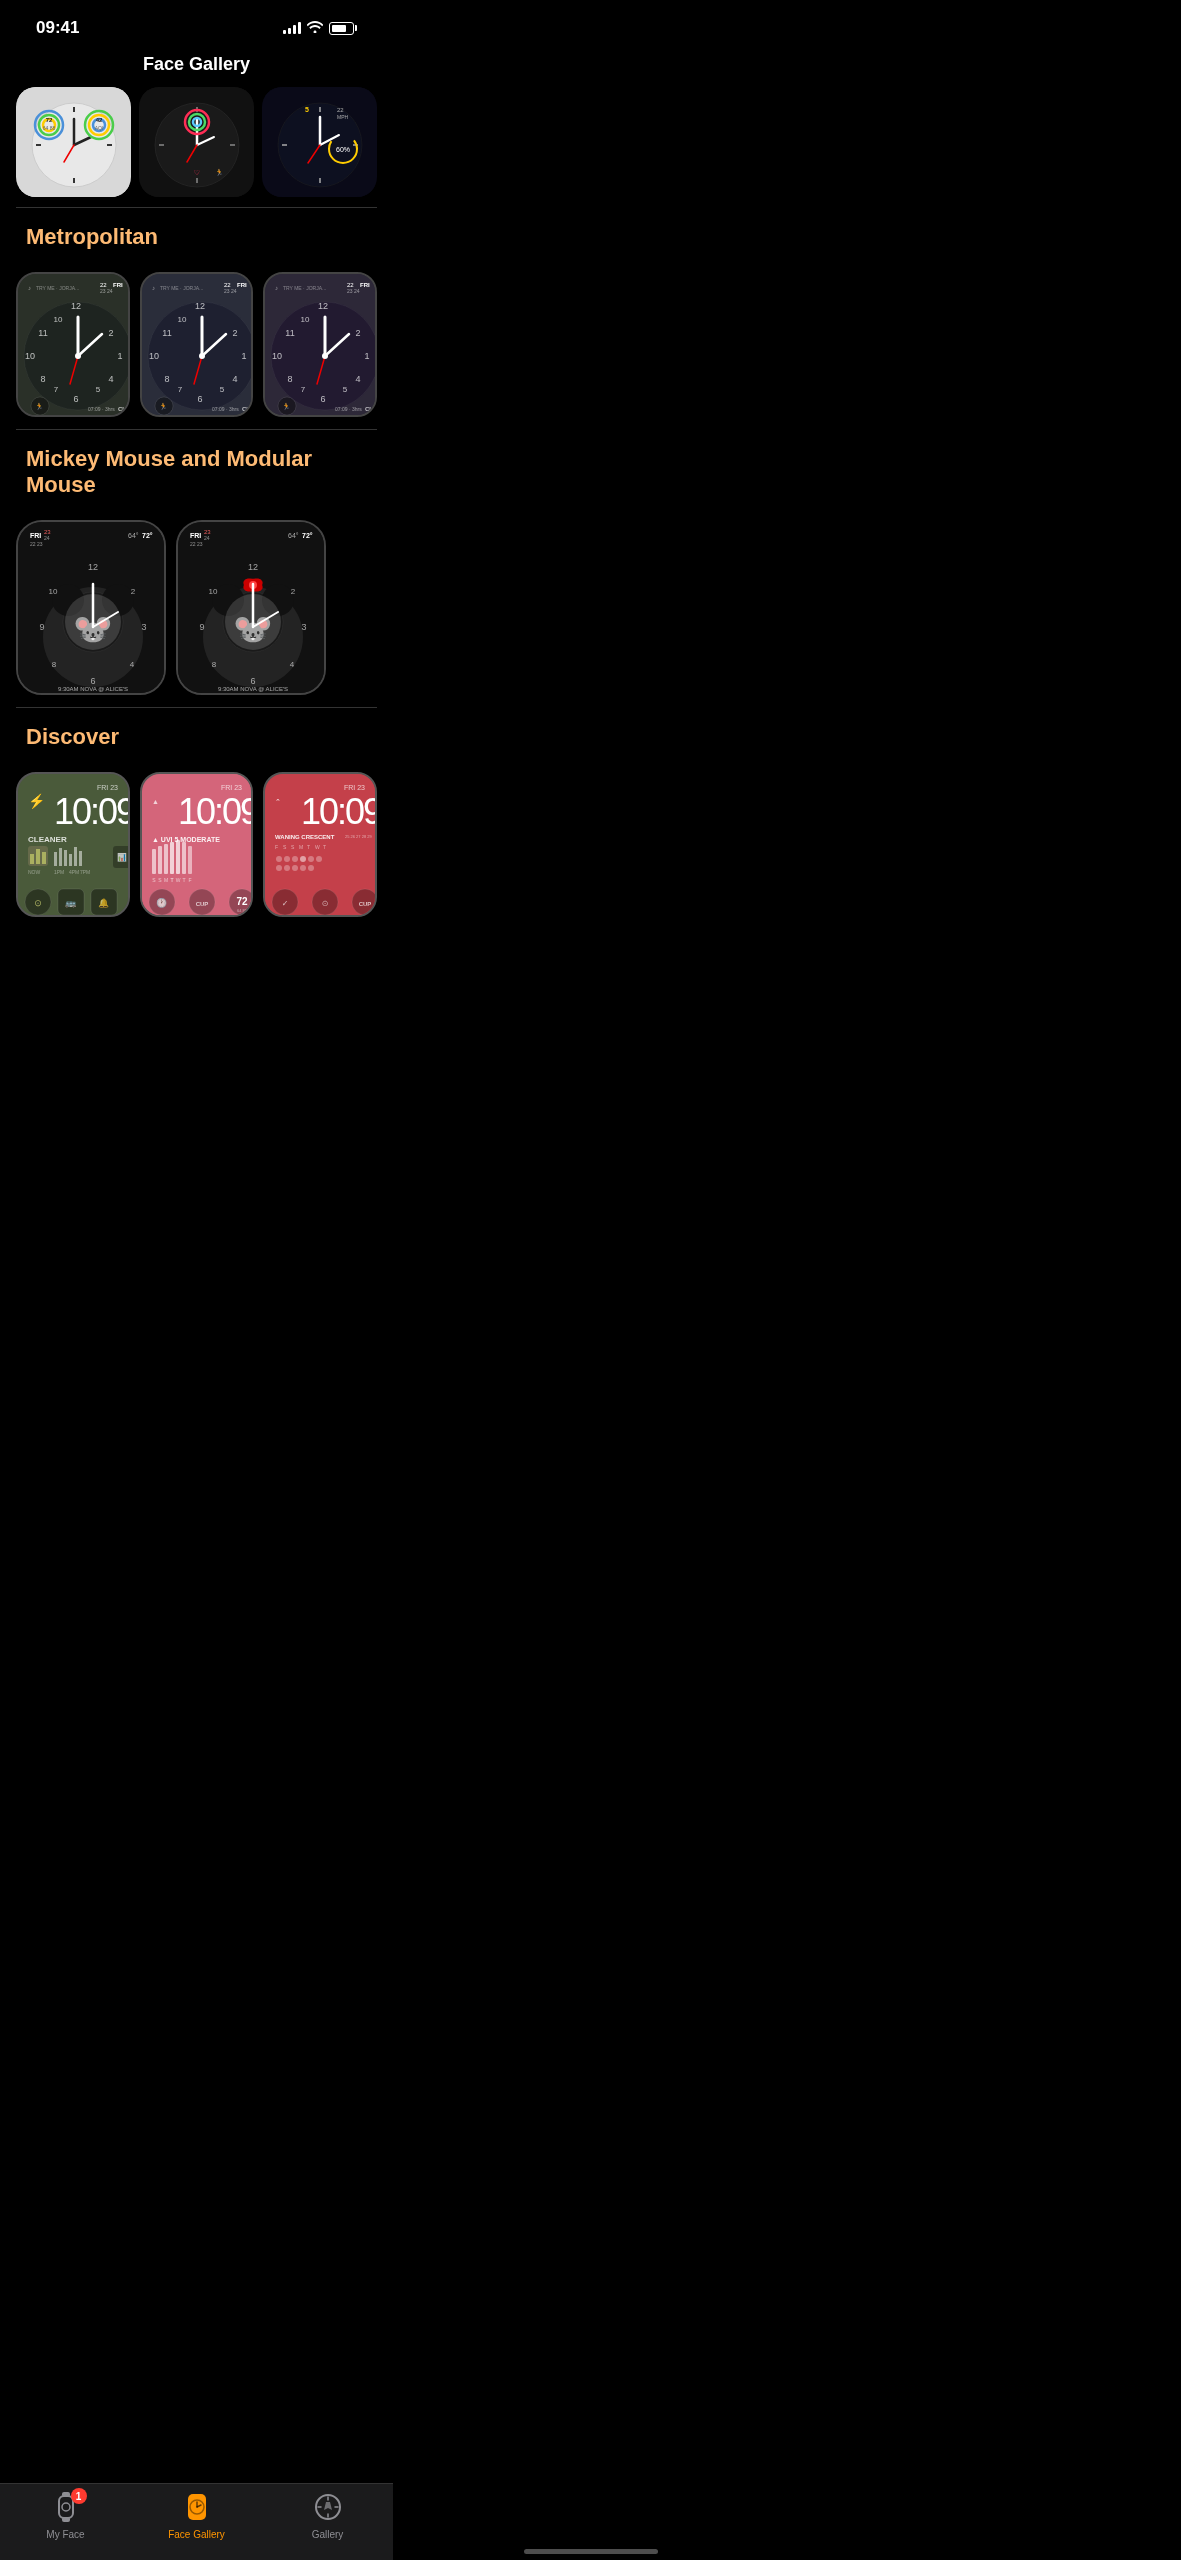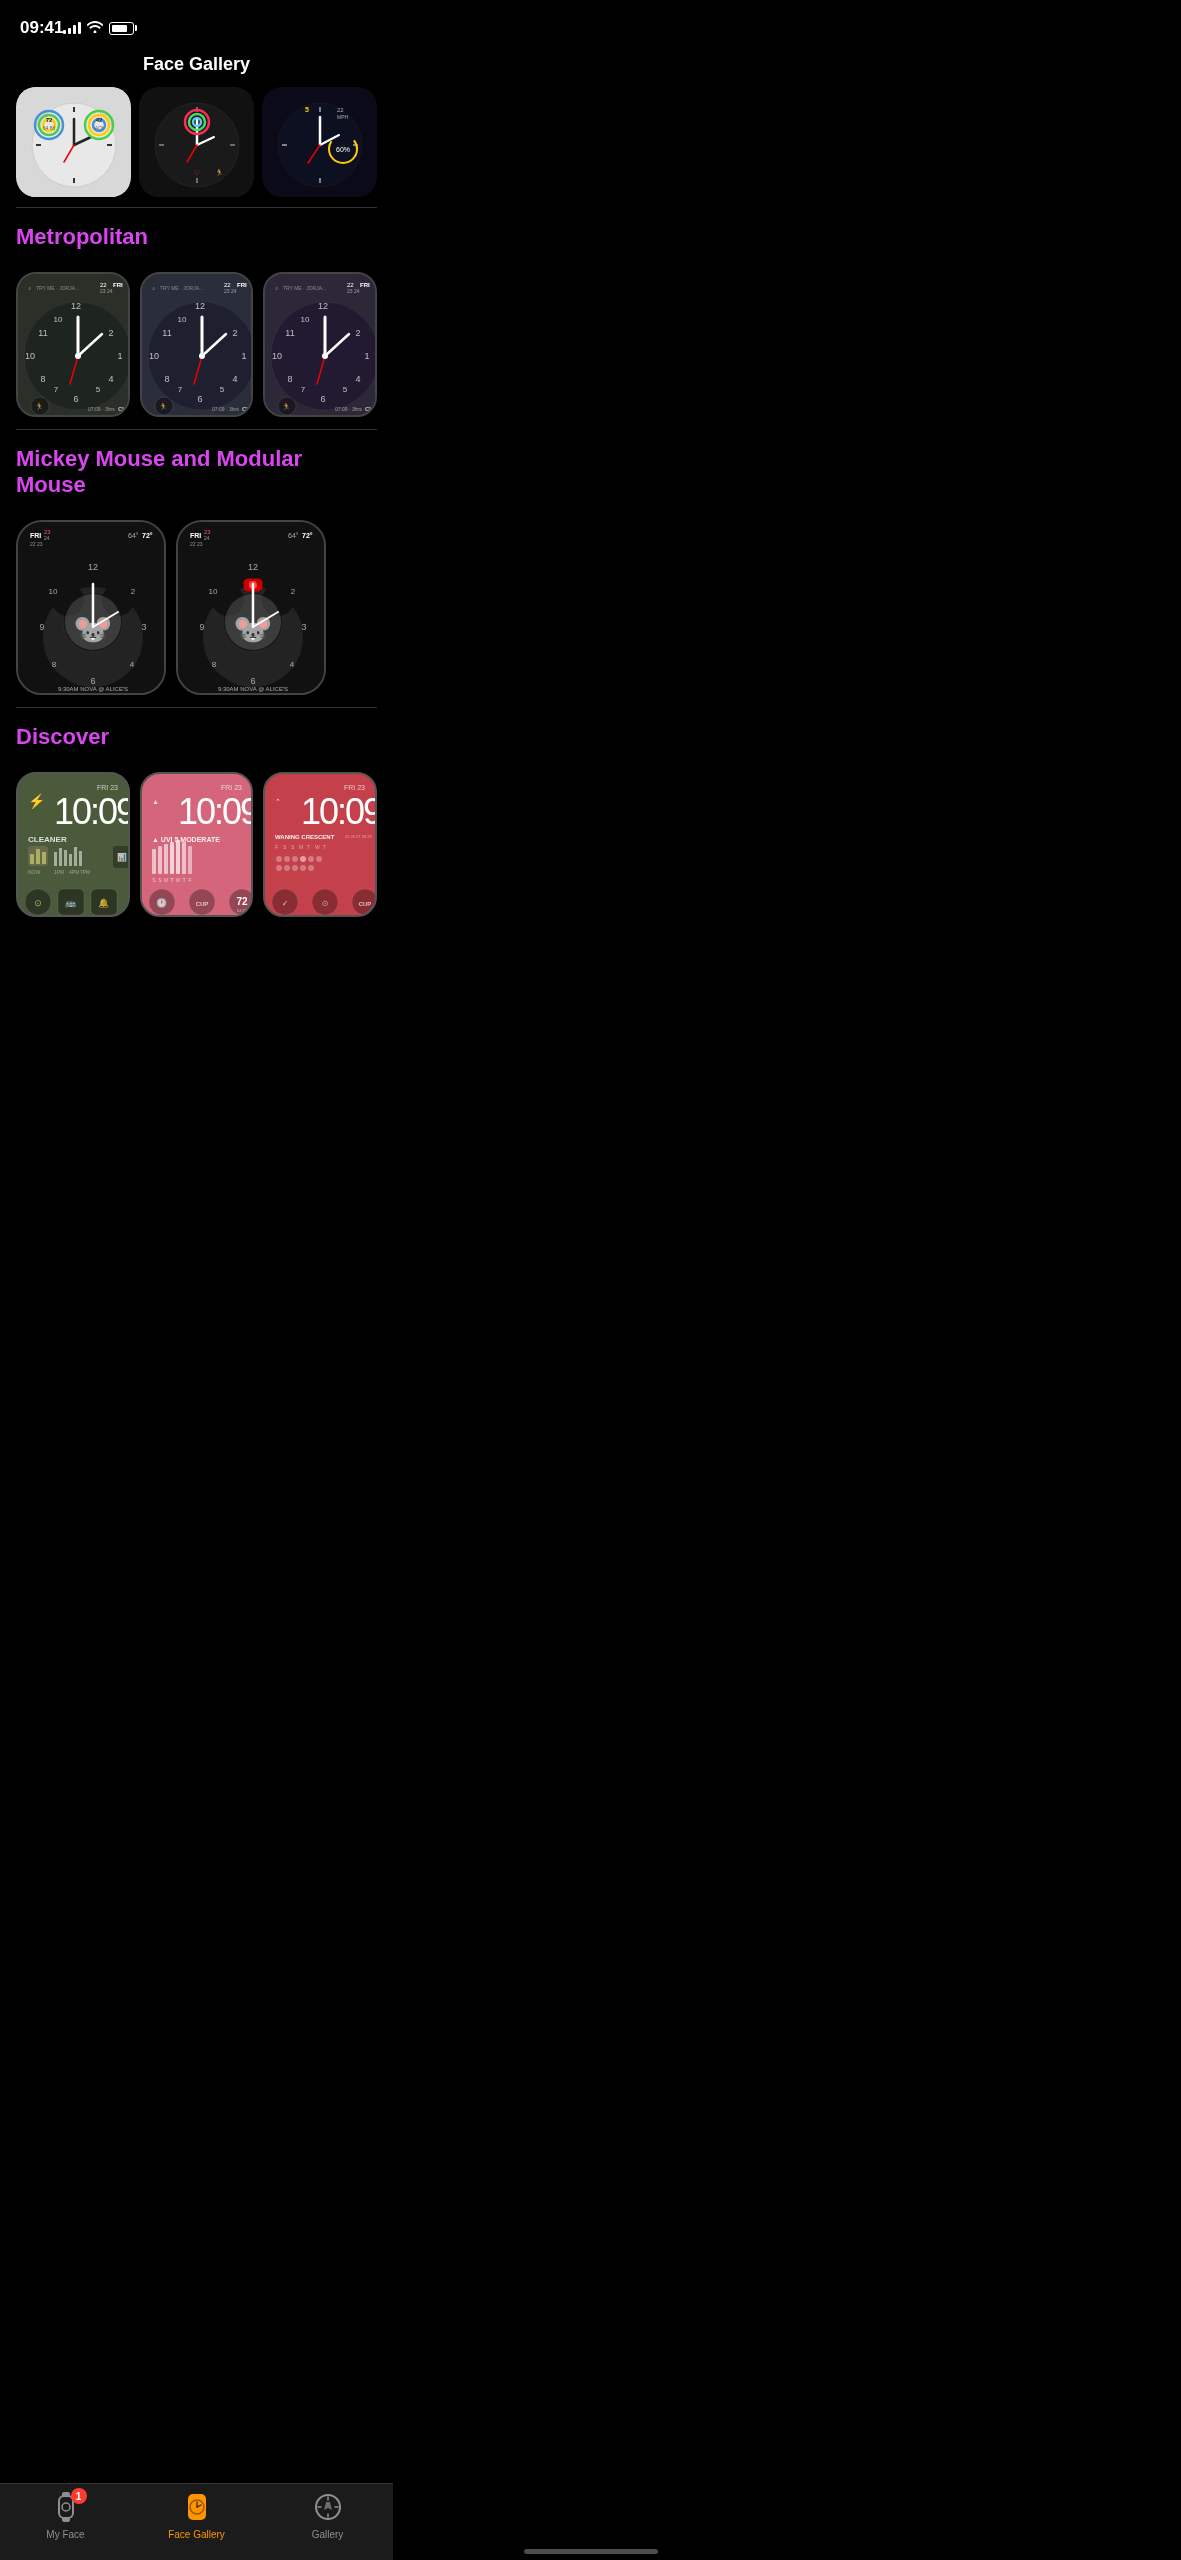--- a/index.html
+++ b/index.html
@@ -10,23 +10,23 @@
       font-family: -apple-system, BlinkMacSystemFont, 'Helvetica Neue', sans-serif;
       width: 393px;
       min-height: 852px;
       overflow-x: hidden;
       position: relative;
     }
 
     
     .status-bar {
       display: flex;
-      justify-content: flex-start;
+      justify-content: space-between;
       align-items: center;
-      padding: 14px 20px 8px;
+      padding: 14px 36px 8px;
       height: 50px;
     }
 
     .status-time {
       font-size: 17px;
       font-weight: 600;
       color: #fff;
     }
 
     .status-icons {
@@ -98,22 +98,23 @@
       display: flex;
       gap: 10px;
       padding: 12px 16px;
       overflow: hidden;
     }
 
     
     .section-header {
       font-size: 22px;
       font-weight: 700;
-      color: #d946ef;
+      color: #fdba74;
       padding: 16px 16px 10px;
+      margin-left: 10px;
     }
 
     
     .metro-face {
       background: #2a3028;
       width: 120px;
       height: 145px;
       border-radius: 20px;
       position: relative;
       overflow: hidden;

